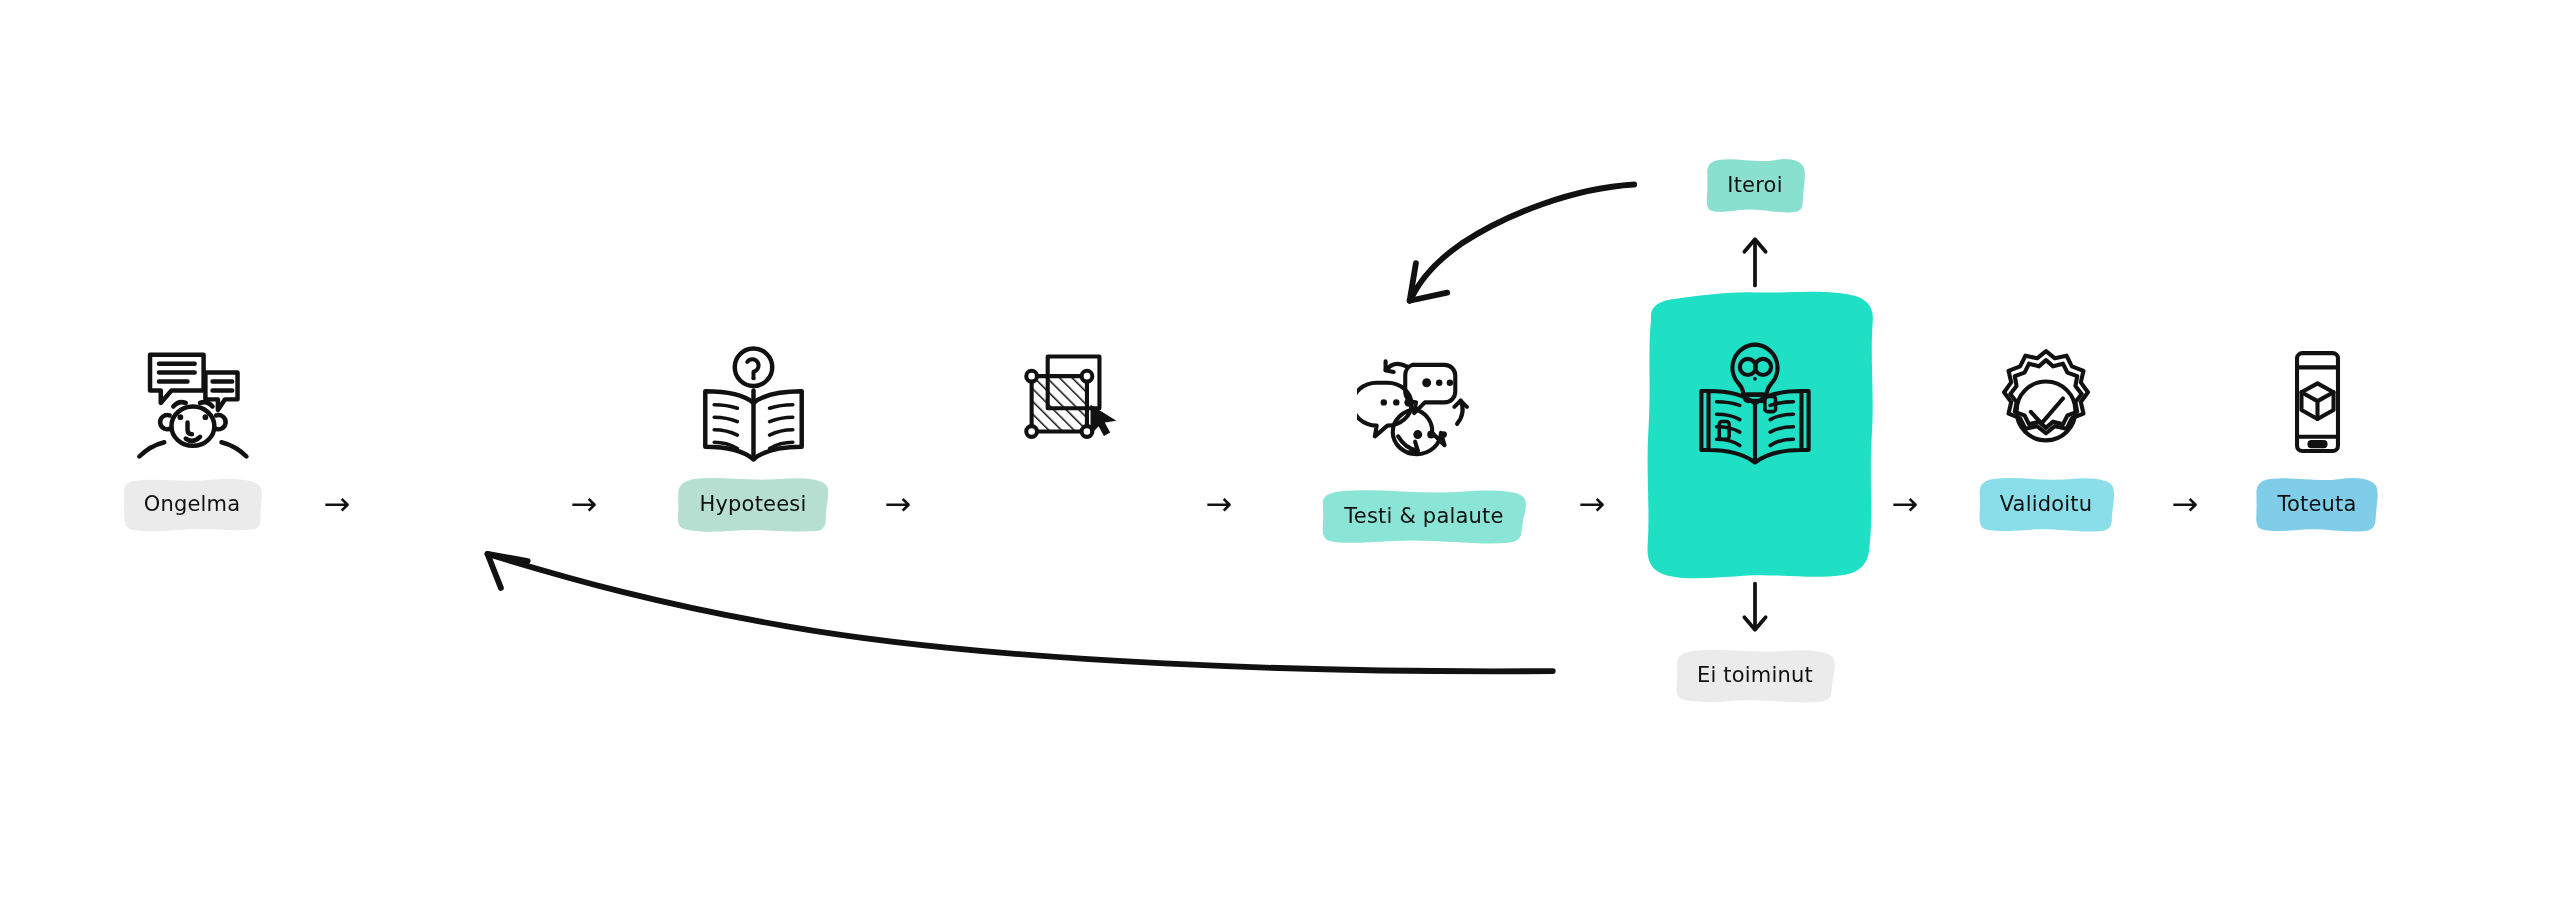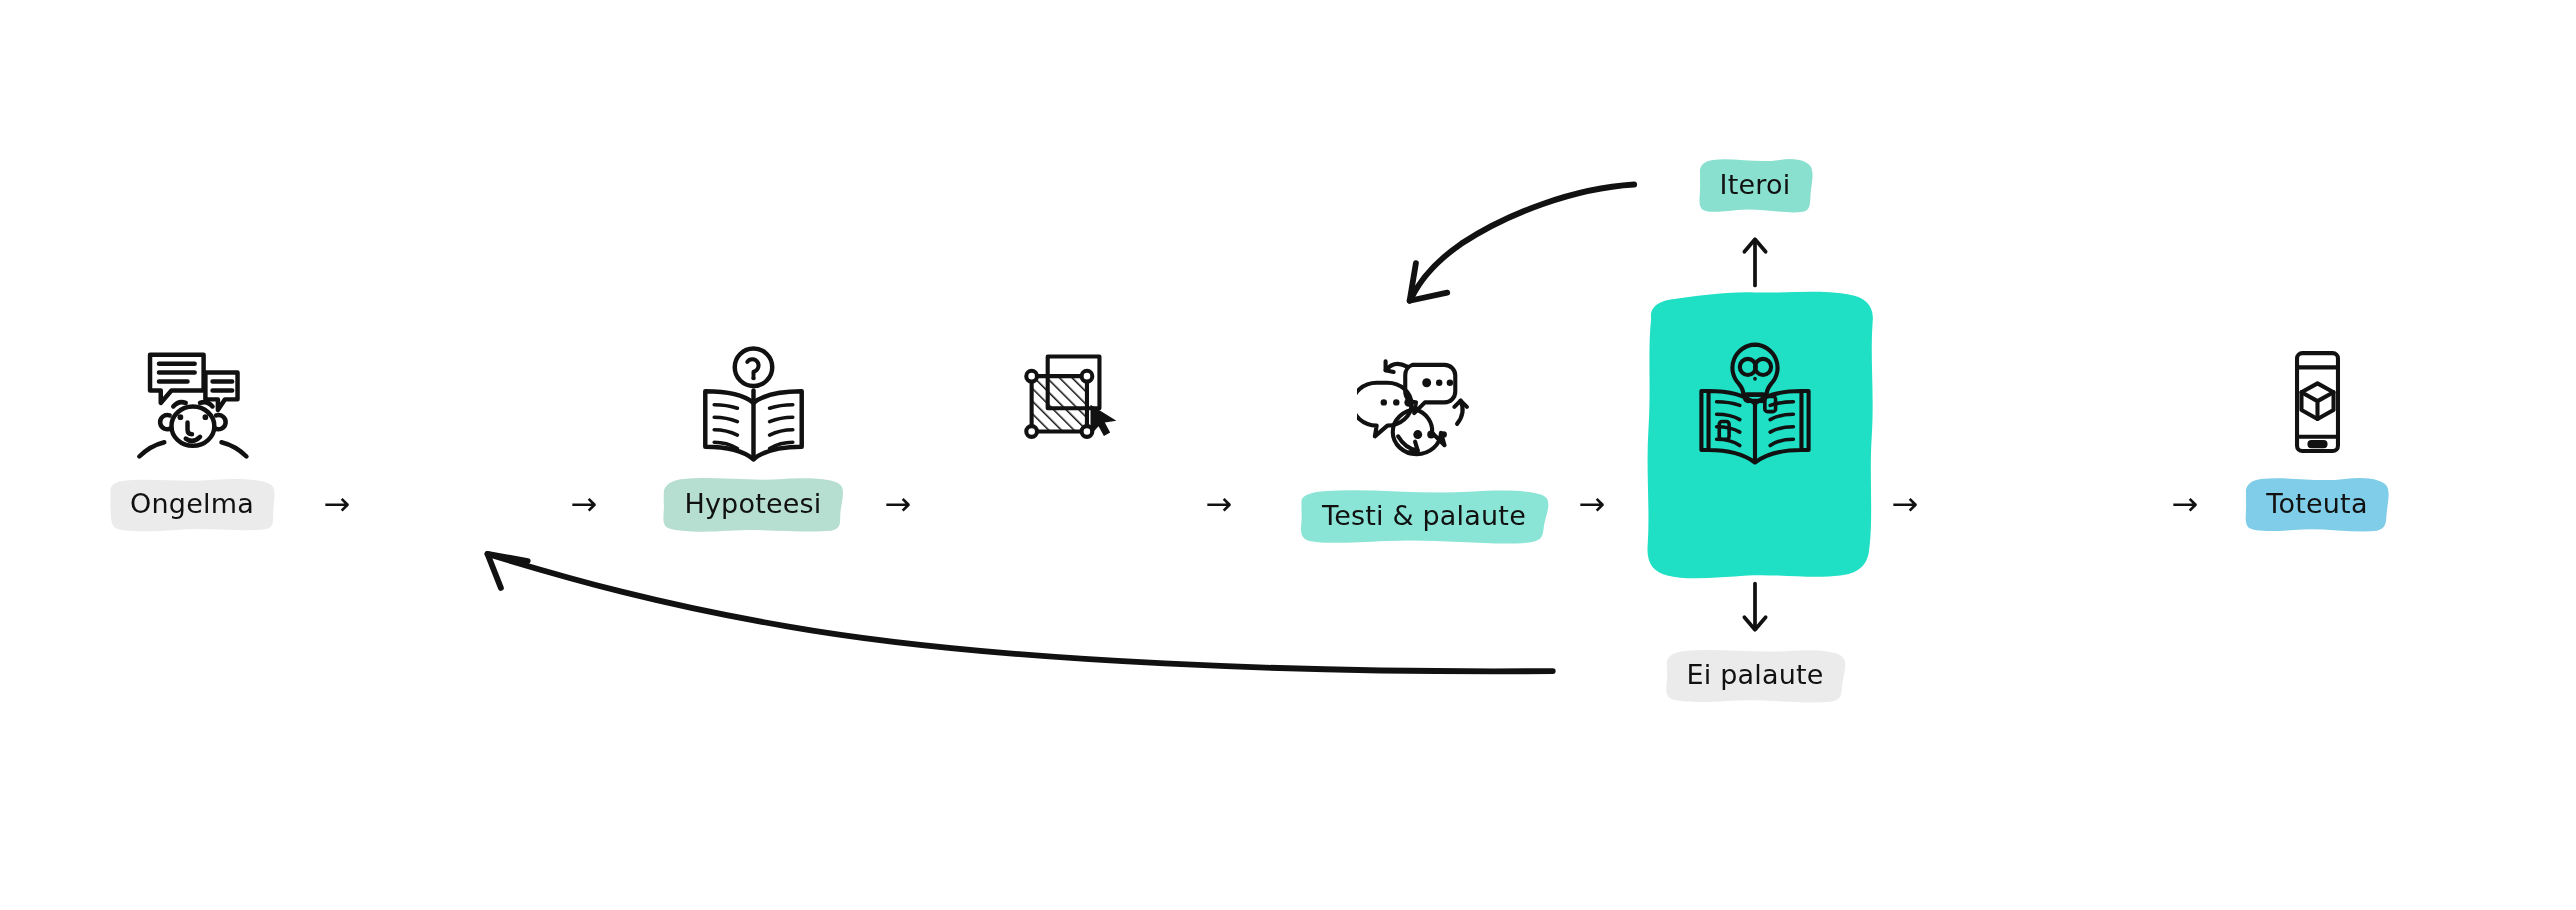--- a/index.html
+++ b/index.html
@@ -46,21 +46,21 @@
   }
   .label-hl {
     position: absolute;
     left: 0; top: 0; right: 0; bottom: 0;
     z-index: 0;
   }
   .label-hl svg { display:block; width: 100%; height: 100%; }
   .label-text {
     position: relative;
     z-index: 1;
-    font-size: 27px;
+    font-size: 21px;
     line-height: 34px;
     letter-spacing: 0.2px;
     white-space: nowrap;
     color: #111111;
   }
 
   
   .seq-arrow {
     position: absolute;
     font-size: 32px;
@@ -250,20 +250,42 @@
           <path d="M127,58 h8 v66 h-8"></path>
           <path d="M32,70 q14,0 26,4 M32,84 q16,0 26,6 M32,98 q16,0 26,6 M32,112 q16,0 26,7" stroke-width="4"></path>
           <path d="M118,70 q-14,0 -26,4 M118,84 q-16,0 -26,6 M118,98 q-16,0 -26,6 M118,112 q-16,0 -26,7" stroke-width="4"></path>
           <rect x="35" y="92" width="11" height="20" rx="3" stroke-width="4"></rect>
           <rect x="86" y="64" width="12" height="17" rx="3" stroke-width="4"></rect>
         </g>
       </svg>
     </div>
   </div>
 
+  <div class="node" style="left:2046px; top:335px;">
+    <div class="node-icon">
+      <svg width="116" height="125" viewBox="0 0 130 140">
+        <g fill="none" stroke="#111" stroke-width="4.6" stroke-linecap="round" stroke-linejoin="round">
+          <path d="M65,8 l10,8 13,-3 6,12 13,5 -3,13 8,11 -8,11 3,13 -13,5 -6,12 -13,-3 -10,8 -10,-8 -13,3 -6,-12 -13,-5 3,-13 -8,-11 8,-11 -3,-13 13,-5 6,-12 13,3 Z"></path>
+          <path d="M65,18 l8,7 11,-3 5,10 11,4 -2,11 7,9 -7,9 2,11 -11,4 -5,10 -11,-3 -8,7 -8,-7 -11,3 -5,-10 -11,-4 2,-11 -7,-9 7,-9 -2,-11 11,-4 5,-10 11,3 Z"></path>
+          <circle cx="65" cy="75" r="33"></circle>
+          <path d="M48,76 l12,13 24,-28"></path>
+        </g>
+      </svg>
+    </div>
+    <div class="label-wrap">
+      <span class="label-hl">
+        <svg viewBox="0 0 200 60" preserveAspectRatio="none" aria-hidden="true">
+          <path d="M4,16 C3,7 12,2 24,1 C58,-2 98,4 136,1 C168,-1 192,2 196,10
+                   C200,18 196,30 195,40 C194,50 196,56 183,59
+                   C152,62 110,55 72,58 C42,60 14,60 7,55 C1,49 5,38 4,28 Z" fill="#8adeea"></path>
+        </svg>
+      </span>
+      <span class="label-text">Validoitu</span>
+    </div>
+  </div>
 
   <div class="node" style="left:2317px; top:335px;">
     <div class="node-icon">
       <svg width="89" height="125" viewBox="0 0 100 140">
         <g fill="none" stroke="#111" stroke-width="4.6" stroke-linecap="round" stroke-linejoin="round">
           <rect x="27" y="10" width="46" height="110" rx="6"></rect>
           <path d="M27,26 h46 M27,104 h46"></path>
           <rect x="41" y="110" width="18" height="4.5" rx="2.2" fill="#111"></rect>
           <path d="M50,44 l18,10 v20 l-18,10 -18,-10 v-20 Z"></path>
           <path d="M32,54 l18,10 18,-10 M50,64 v20"></path>
@@ -323,21 +345,21 @@
 
   <div class="side-node" style="left:1755px; top:649px;">
     <div class="label-wrap">
       <span class="label-hl">
         <svg viewBox="0 0 200 60" preserveAspectRatio="none" aria-hidden="true">
           <path d="M4,18 C2,8 12,3 26,2 C60,-1 102,5 140,2 C170,0 194,3 197,11
                    C201,19 196,31 195,41 C194,51 195,57 182,59
                    C150,62 108,55 70,58 C40,60 12,60 6,54 C0,48 5,38 4,28 Z" fill="#ebebeb"></path>
         </svg>
       </span>
-      <span class="label-text">Ei palaute</span>
+      <span class="label-text">Ei toiminut</span>
     </div>
   </div>
 
   <svg class="curve-layer" viewBox="0 0 2880 1018" aria-hidden="true">
 
     <g>
       <path d="M1827,206 C1760,210 1686,238 1634,272 C1608,290 1588,312 1578,333" fill="none" stroke="#111" stroke-width="6.5" stroke-linecap="round"></path>
       <path d="M1576,336 L1583,294" fill="none" stroke="#111" stroke-width="6.5" stroke-linecap="round"></path>
       <path d="M1576,336 L1618,327" fill="none" stroke="#111" stroke-width="6.5" stroke-linecap="round"></path>
     </g>

